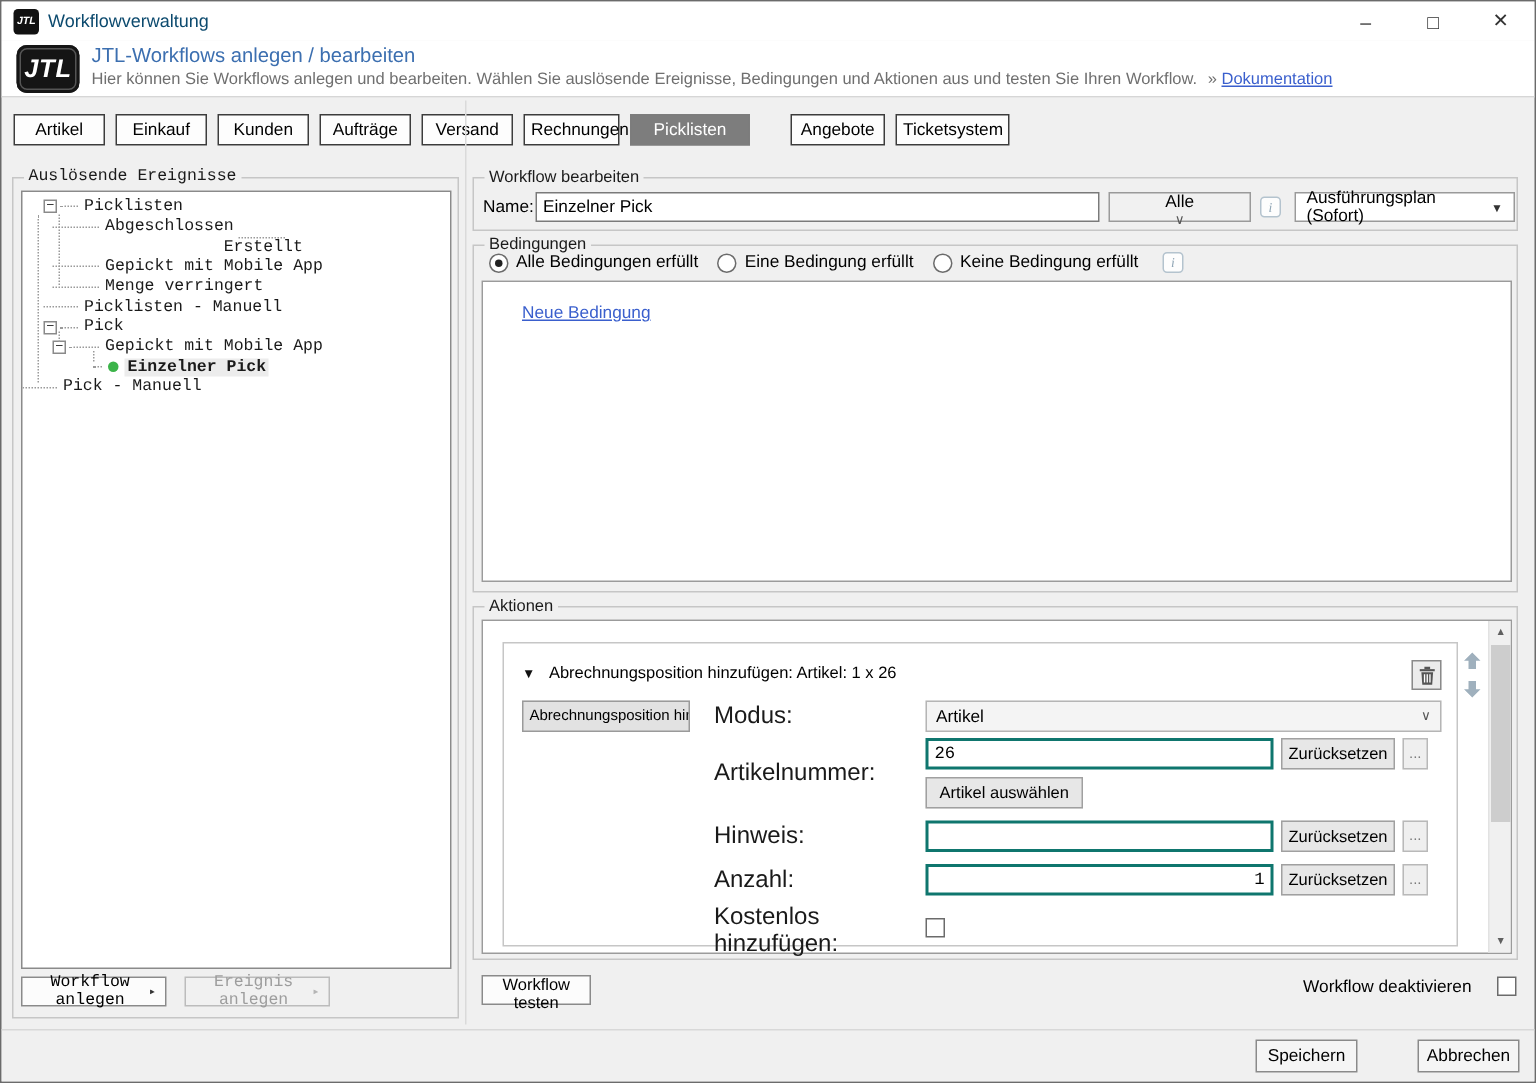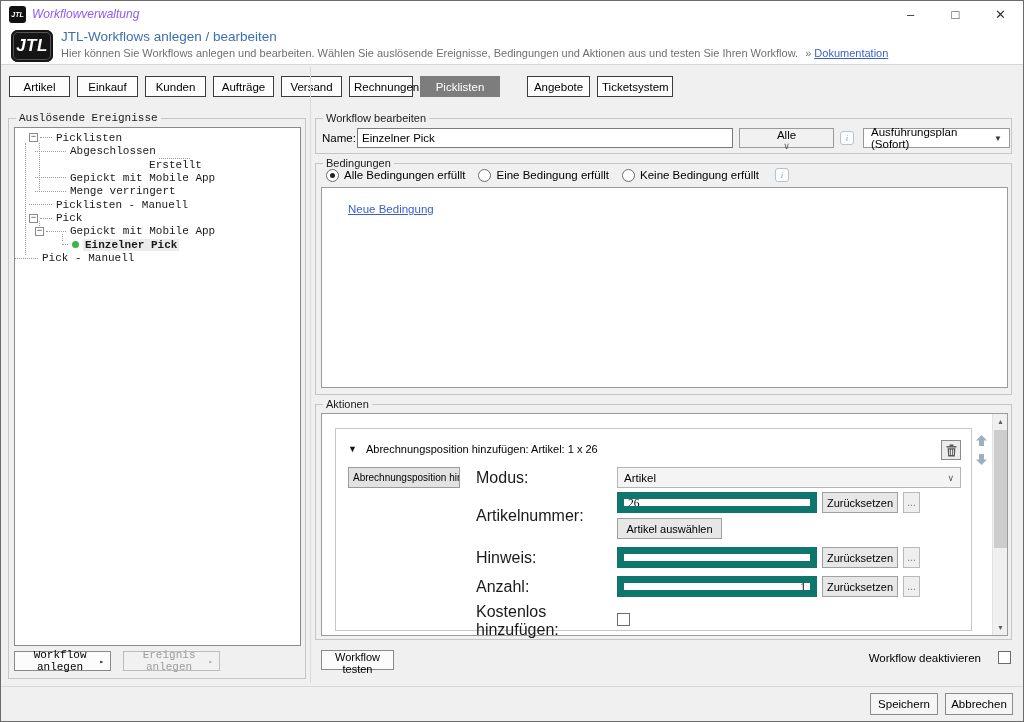--- a/index.html
+++ b/index.html
@@ -4,21 +4,21 @@
 <title>Workflowverwaltung</title>
 <style>
   * { box-sizing: border-box; margin: 0; padding: 0; }
   body { font-family: "Liberation Sans", "DejaVu Sans", sans-serif; background:#cfcfcf; }
   .window { position:relative; width:1024px; height:722px; background:#f0f0f0; border:1px solid #6b6b6b; overflow:hidden; }
 
   
   .titlebar { position:absolute; left:0; top:0; width:100%; height:26px; background:#fff; display:flex; align-items:center; }
   .app-icon { width:17px; height:17px; margin-left:8px; background:#111; border-radius:3px; color:#fff;
               font-size:7px; font-weight:bold; font-style:italic; display:flex; align-items:center; justify-content:center; }
-  .tb-title { margin-left:6px; font-size:12px; color:#8b5cf6;font-style:italic; }
+  .tb-title { margin-left:6px; font-size:12px; color:#0c4a6e; }
   .tb-controls { margin-left:auto; display:flex; height:100%; }
   .tb-btn { width:45px; height:100%; display:flex; align-items:center; justify-content:center; font-size:13px; color:#333; }
 
   
   .header { position:absolute; left:0; top:26px; width:100%; height:38px; background:#fff; border-bottom:1px solid #d6d6d6; }
   .logo { position:absolute; left:10px; top:3px; width:42px; height:32px; background:#151515; border-radius:7px;
           display:flex; align-items:center; justify-content:center; box-shadow: inset 0 0 0 2px #151515, inset 0 0 0 3px #555; }
   .logo span { color:#fff; font-weight:bold; font-style:italic; font-size:17px; letter-spacing:0.5px; }
   .header-text { position:absolute; left:60px; top:2px; }
   .h-title { font-size:13.5px; color:#3c6fb0; }
@@ -99,37 +99,37 @@
                display:flex; align-items:center; justify-content:center; cursor:pointer; }
   .card-body { position:absolute; left:12px; right:10px; top:38px; display:flex; flex-direction:column; }
   .frow { display:grid; grid-template-columns:116px 153px 1fr; align-items:center; min-height:21px; }
   .flabel { font-size:16px; color:#1a1a1a; padding-left:12px; }
   .mini-combo { width:112px; height:21px; background:#e2e2e2; border:1px solid #9a9a9a; display:flex; align-items:center;
                 justify-content:space-between; padding:0 4px; font-size:10px; overflow:hidden; white-space:nowrap; cursor:pointer; }
   .flat-select { height:21px; background:#f4f4f4; border:1px solid #b5b5b5; display:flex; align-items:center; justify-content:space-between;
                  padding:0 6px; font-size:11.5px; cursor:pointer; }
   .flat-select .chev { font-size:9px; color:#555; }
   .ctr-row { display:flex; align-items:center; }
-  .tinput { width:200px; height:21px; border:7px solid #0f766e; font-size:11.5px; padding:0 4px; font-family:Liberation Serif, serif; flex:none; }
+  .tinput { width:232px; height:21px; border:2px solid #0f766e; font-size:11.5px; padding:0 4px; font-family:Liberation Mono, monospace; flex:none; }
   .tinput.right { text-align:right; }
   .sbtn { height:21px; background:#e7e7e7; border:1px solid #a0a0a0; font-size:11px; font-family:inherit; cursor:pointer; color:#000; }
   .reset-btn { width:76px; margin-left:5px; }
   .more-btn { width:17px; margin-left:5px; color:#7a7a7a; background:#efefef; border-color:#b9b9b9; font-size:10px; }
   .pick-btn { width:105px; }
   .stack { display:flex; flex-direction:column; gap:5px; }
   .chk { width:13px; height:13px; border:1px solid #6b6b6b; background:#fff; display:inline-block; cursor:pointer; }
   .mb4{margin-bottom:4px}.mb8{margin-bottom:8px}.mb6{margin-bottom:6px}
 
   
   .test-btn { position:absolute; left:320px; top:649px; width:73px; height:20px; background:#fcfcfc; border:1px solid #8a8a8a;
               font-size:11px; font-family:inherit; cursor:pointer; }
   .deact { position:absolute; right:12px; top:650px; display:flex; align-items:flex-end; gap:17px; font-size:11.5px; }
   .footer { position:absolute; left:0; bottom:0; width:100%; height:35px; background:#f0f0f0; border-top:1px solid #d8d8d8;
             display:flex; align-items:center; justify-content:flex-end; gap:7px; padding-right:10px; }
-  .foot-btn { width:68px; height:22px; background:#f5f5f5; border:1px solid #8a8a8a; font-size:11.5px; font-family:inherit; cursor:pointer; }
+  .foot-btn { width:68px; height:22px; background:#f5f5f5; border:1px solid #8a8a8a; font-size:11.5px; font-family:inherit; cursor:pointer;margin-left:33px; }
 </style>
 </head>
 <body>
 
 <div class="window">
 
   <div class="titlebar">
     <div class="app-icon">JTL</div>
     <div class="tb-title">Workflowverwaltung</div>
     <div class="tb-controls">

